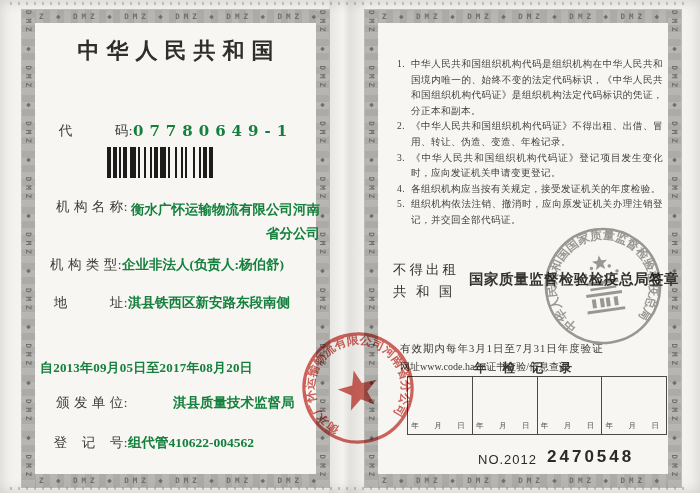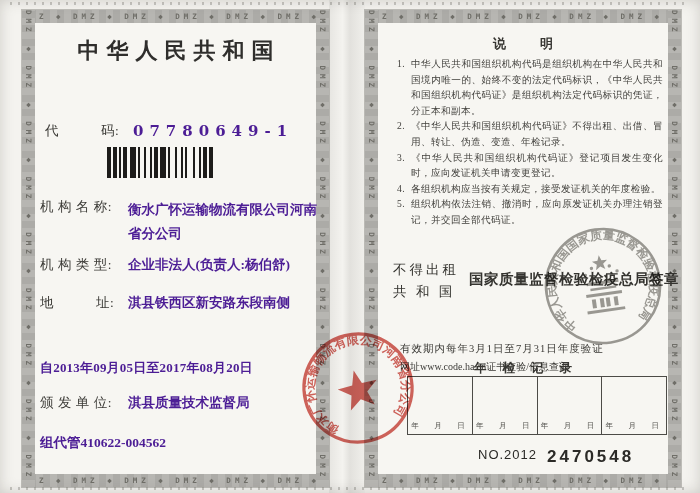--- a/index.html
+++ b/index.html
@@ -38,34 +38,34 @@
   .fold{position:absolute;left:329px;top:0;width:36px;height:493px;
     background:linear-gradient(90deg,rgba(70,68,62,.08),rgba(70,68,62,0) 38%,rgba(70,68,62,.10) 58%,rgba(70,68,62,.02));}
 
   
   .title{position:absolute;left:0;width:100%;text-align:center;
     font-family:"Liberation Sans","DejaVu Sans",sans-serif;
     font-weight:bold;color:#2f2e2c;font-size:22px;letter-spacing:7px;text-indent:7px;}
   .t1{top:26px;} .t2{top:56px;}
 
   .field{position:absolute;display:flex;align-items:flex-start;
-    font-size:13.5px;color:#34332f;}
+    font-size:13.5px;color:#34332f;text-align:right;}
   .field .lbl{flex:none;width:88px;color:#3c3b37;letter-spacing:.5px;}
-  .field .val{font-weight:bold;color:#4c1d95;}
+  .field .val{font-weight:bold;color:#15803d;}
   .f-code{left:23px;top:112px;}
   .f-code .val{font-size:15px;letter-spacing:6px;font-family:"DejaVu Serif",serif;}
   .barcode{position:absolute;left:85px;top:137px;width:110px;height:31px;display:flex;overflow:hidden;}
   .barcode i{height:100%;flex:none;}
   .f-name{left:18px;top:188px;}
   .f-name .val{width:192px;line-height:24px;}
-  .f-type{left:18px;top:246px;}
+  .f-type{left:12px;top:246px;}
   .f-addr{left:18px;top:284px;}
   .f-valid{left:18px;top:349px;}
   .f-valid .val{font-size:13px;letter-spacing:.2px;}
-  .f-issue{left:18px;top:384px;}
+  .f-issue{left:18px;top:384px;gap:45px;}
   .f-reg{left:18px;top:424px;}
 
   
   .r-heading{position:absolute;top:25px;left:0;width:100%;text-align:center;
     font-size:13px;font-weight:bold;color:#373632;letter-spacing:34px;text-indent:34px;}
   .notes{position:absolute;left:32px;top:46px;width:266px;
     font-size:9.6px;line-height:15.6px;color:#403f3b;letter-spacing:.4px;}
   .note{display:flex;}
   .note .num{flex:none;width:14px;}
   .note .txt{flex:1;text-align:justify;}
@@ -73,21 +73,21 @@
   .issuer-title{position:absolute;left:104px;top:260px;font-size:14.5px;font-weight:bold;color:#34332f;letter-spacing:.5px;}
   .r-web{position:absolute;left:35px;top:306px;font-size:10px;font-weight:normal;color:#3a3935;margin-top:44px;}
   .r-valid{position:absolute;left:35px;top:332px;font-size:10.5px;font-weight:normal;color:#3a3935;letter-spacing:1px;}
   .r-annual{position:absolute;top:350px;left:0;width:100%;text-align:center;
     font-size:12.5px;font-weight:bold;color:#373632;letter-spacing:16px;text-indent:16px;}
   .r-table{position:absolute;left:42px;top:366px;width:258px;height:57px;
     border:1px solid #4c4b47;display:flex;}
   .r-table .cell{flex:1;border-right:1px solid #4c4b47;display:flex;align-items:flex-end;justify-content:center;
     font-size:7.5px;color:#54534f;padding-bottom:3px;letter-spacing:4px;}
   .r-table .cell:last-child{border-right:none;}
-  .r-serial{position:absolute;left:113px;top:437px;display:flex;align-items:flex-start;
+  .r-serial{position:absolute;left:113px;top:437px;display:flex;align-items:flex-end;
     font-family:"Liberation Sans","DejaVu Sans",sans-serif;color:#2b2a27;}
   .r-serial .pre{font-size:13px;letter-spacing:1px;}
   .r-serial .num{font-size:17px;font-weight:bold;letter-spacing:3px;margin-left:10px;}
 
   
   .seal{position:absolute;mix-blend-mode:multiply;}
   .seal-gray{left:540px;top:223px;width:126px;height:126px;opacity:.8;transform:rotate(-8deg);}
   .seal-red{left:299px;top:329px;width:118px;height:118px;opacity:.85;transform:rotate(-14deg);}
   .seal svg{width:100%;height:100%;display:block;}
   .seal text{font-family:"Liberation Serif",serif;font-weight:bold;}
@@ -162,31 +162,31 @@
       <span class="val">淇县铁西区新安路东段南侧</span>
     </div>
     <div class="field f-valid">
       <span class="val">自2013年09月05日至2017年08月20日</span>
     </div>
     <div class="field f-issue">
       <span class="lbl">颁 发 单 位:</span>
       <span class="val">淇县质量技术监督局</span>
     </div>
     <div class="field f-reg">
+      <span class="lbl">登　记　号:</span>
       <span class="val">组代管410622-004562</span>
     </div>
   </div>
 
   <div class="page page-right">
     <div class="band top">DMZ ◆ DMZ ◆ DMZ ◆ DMZ ◆ DMZ ◆ DMZ ◆ DMZ ◆ DMZ ◆ DMZ ◆ DMZ ◆ DMZ ◆ DMZ ◆ DMZ ◆ DMZ ◆ DMZ ◆ DMZ ◆ DMZ ◆ DMZ ◆ DMZ ◆ DMZ ◆ DMZ ◆ DMZ ◆ DMZ ◆ DMZ ◆ DMZ ◆ DMZ ◆ DMZ ◆ DMZ ◆ DMZ ◆ DMZ ◆ DMZ ◆ DMZ ◆ DMZ ◆ DMZ ◆ DMZ ◆ DMZ ◆ DMZ ◆ DMZ ◆ DMZ ◆ DMZ ◆ DMZ ◆ DMZ ◆ DMZ ◆ DMZ ◆ DMZ ◆ DMZ ◆ DMZ ◆ DMZ ◆ DMZ ◆ DMZ ◆ DMZ ◆ DMZ ◆ DMZ ◆ DMZ ◆ DMZ ◆ DMZ ◆ DMZ ◆ DMZ ◆ DMZ ◆ DMZ ◆ </div>
     <div class="band bottom">DMZ ◆ DMZ ◆ DMZ ◆ DMZ ◆ DMZ ◆ DMZ ◆ DMZ ◆ DMZ ◆ DMZ ◆ DMZ ◆ DMZ ◆ DMZ ◆ DMZ ◆ DMZ ◆ DMZ ◆ DMZ ◆ DMZ ◆ DMZ ◆ DMZ ◆ DMZ ◆ DMZ ◆ DMZ ◆ DMZ ◆ DMZ ◆ DMZ ◆ DMZ ◆ DMZ ◆ DMZ ◆ DMZ ◆ DMZ ◆ DMZ ◆ DMZ ◆ DMZ ◆ DMZ ◆ DMZ ◆ DMZ ◆ DMZ ◆ DMZ ◆ DMZ ◆ DMZ ◆ DMZ ◆ DMZ ◆ DMZ ◆ DMZ ◆ DMZ ◆ DMZ ◆ DMZ ◆ DMZ ◆ DMZ ◆ DMZ ◆ DMZ ◆ DMZ ◆ DMZ ◆ DMZ ◆ DMZ ◆ DMZ ◆ DMZ ◆ DMZ ◆ DMZ ◆ DMZ ◆ </div>
     <div class="band vert left">DMZ ◆ DMZ ◆ DMZ ◆ DMZ ◆ DMZ ◆ DMZ ◆ DMZ ◆ DMZ ◆ DMZ ◆ DMZ ◆ DMZ ◆ DMZ ◆ DMZ ◆ DMZ ◆ DMZ ◆ DMZ ◆ DMZ ◆ DMZ ◆ DMZ ◆ DMZ ◆ DMZ ◆ DMZ ◆ DMZ ◆ DMZ ◆ DMZ ◆ DMZ ◆ DMZ ◆ DMZ ◆ DMZ ◆ DMZ ◆ DMZ ◆ DMZ ◆ DMZ ◆ DMZ ◆ DMZ ◆ DMZ ◆ DMZ ◆ DMZ ◆ DMZ ◆ DMZ ◆ DMZ ◆ DMZ ◆ DMZ ◆ DMZ ◆ DMZ ◆ DMZ ◆ DMZ ◆ DMZ ◆ DMZ ◆ DMZ ◆ DMZ ◆ DMZ ◆ DMZ ◆ DMZ ◆ DMZ ◆ DMZ ◆ DMZ ◆ DMZ ◆ DMZ ◆ DMZ ◆ </div>
     <div class="band vert right">DMZ ◆ DMZ ◆ DMZ ◆ DMZ ◆ DMZ ◆ DMZ ◆ DMZ ◆ DMZ ◆ DMZ ◆ DMZ ◆ DMZ ◆ DMZ ◆ DMZ ◆ DMZ ◆ DMZ ◆ DMZ ◆ DMZ ◆ DMZ ◆ DMZ ◆ DMZ ◆ DMZ ◆ DMZ ◆ DMZ ◆ DMZ ◆ DMZ ◆ DMZ ◆ DMZ ◆ DMZ ◆ DMZ ◆ DMZ ◆ DMZ ◆ DMZ ◆ DMZ ◆ DMZ ◆ DMZ ◆ DMZ ◆ DMZ ◆ DMZ ◆ DMZ ◆ DMZ ◆ DMZ ◆ DMZ ◆ DMZ ◆ DMZ ◆ DMZ ◆ DMZ ◆ DMZ ◆ DMZ ◆ DMZ ◆ DMZ ◆ DMZ ◆ DMZ ◆ DMZ ◆ DMZ ◆ DMZ ◆ DMZ ◆ DMZ ◆ DMZ ◆ DMZ ◆ DMZ ◆ </div>
 
-    <div class="r-heading">说明</div>
 
     <div class="notes">
       <div class="note">
         <span class="num">1.</span>
         <span class="txt">中华人民共和国组织机构代码是组织机构在中华人民共和国境内唯一的、始终不变的法定代码标识，《中华人民共和国组织机构代码证》是组织机构法定代码标识的凭证，分正本和副本。</span>
       </div>
       <div class="note">
         <span class="num">2.</span>
         <span class="txt">《中华人民共和国组织机构代码证》不得出租、出借、冒用、转让、伪造、变造、年检记录。</span>
       </div>

